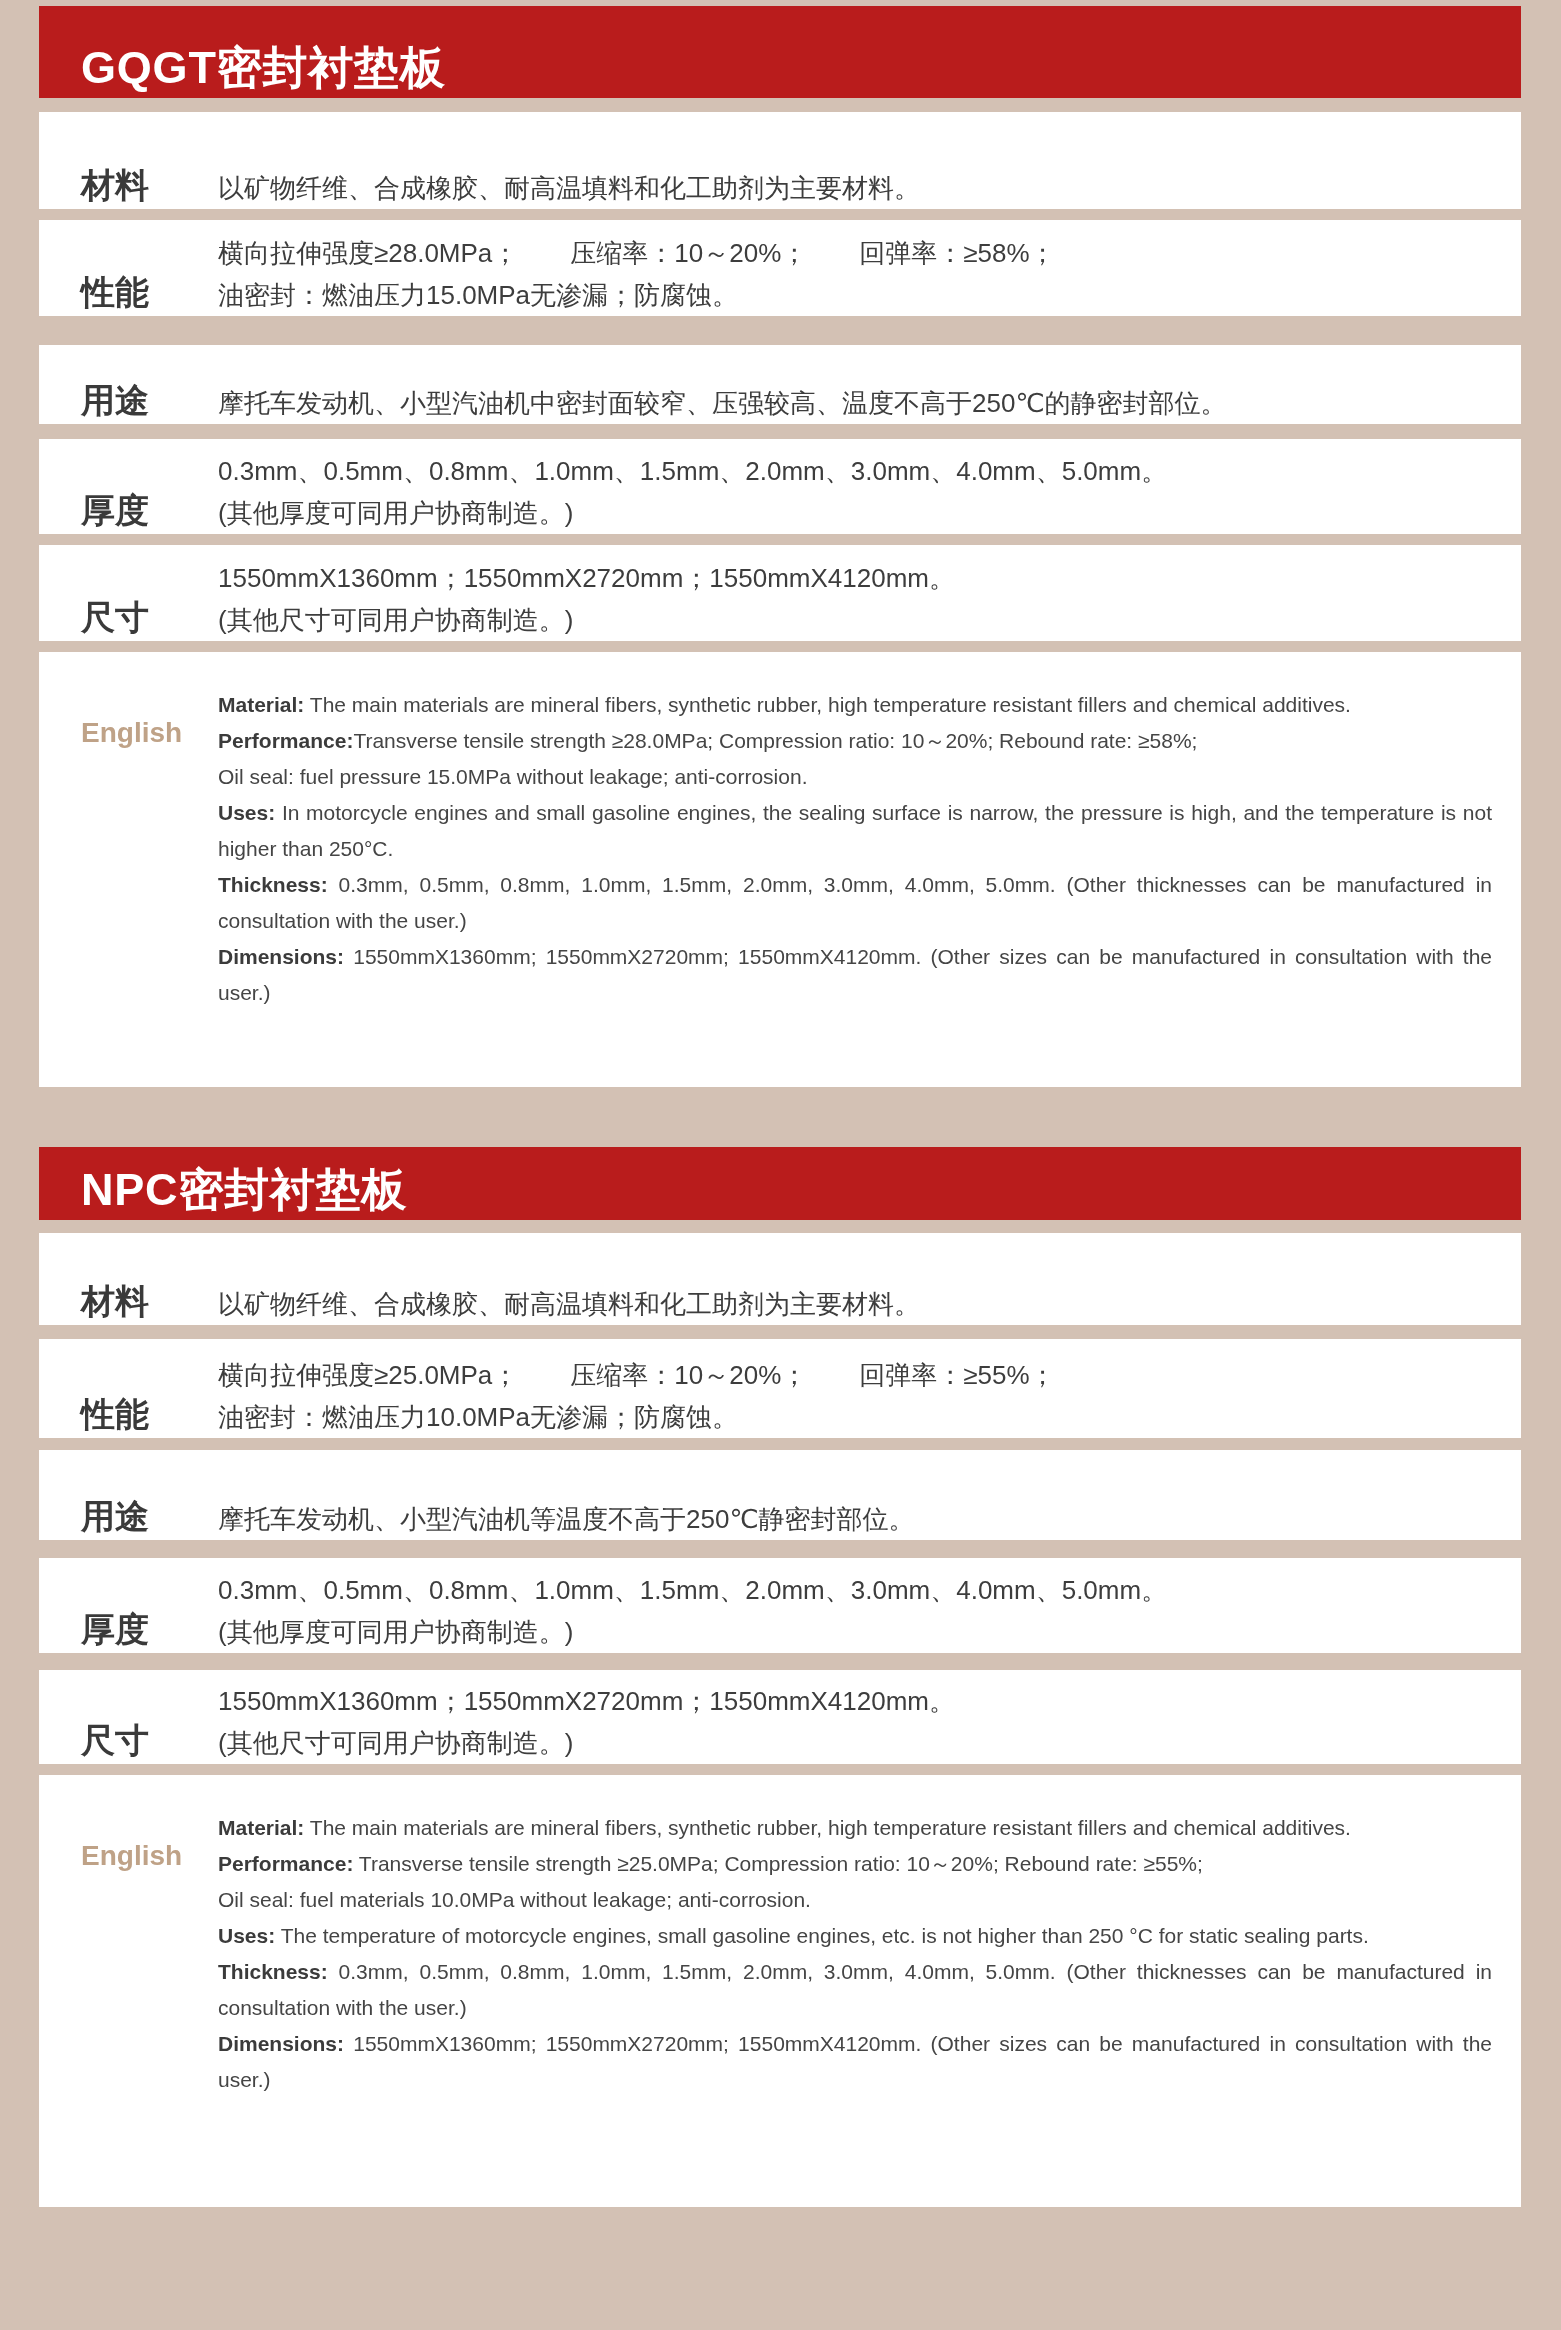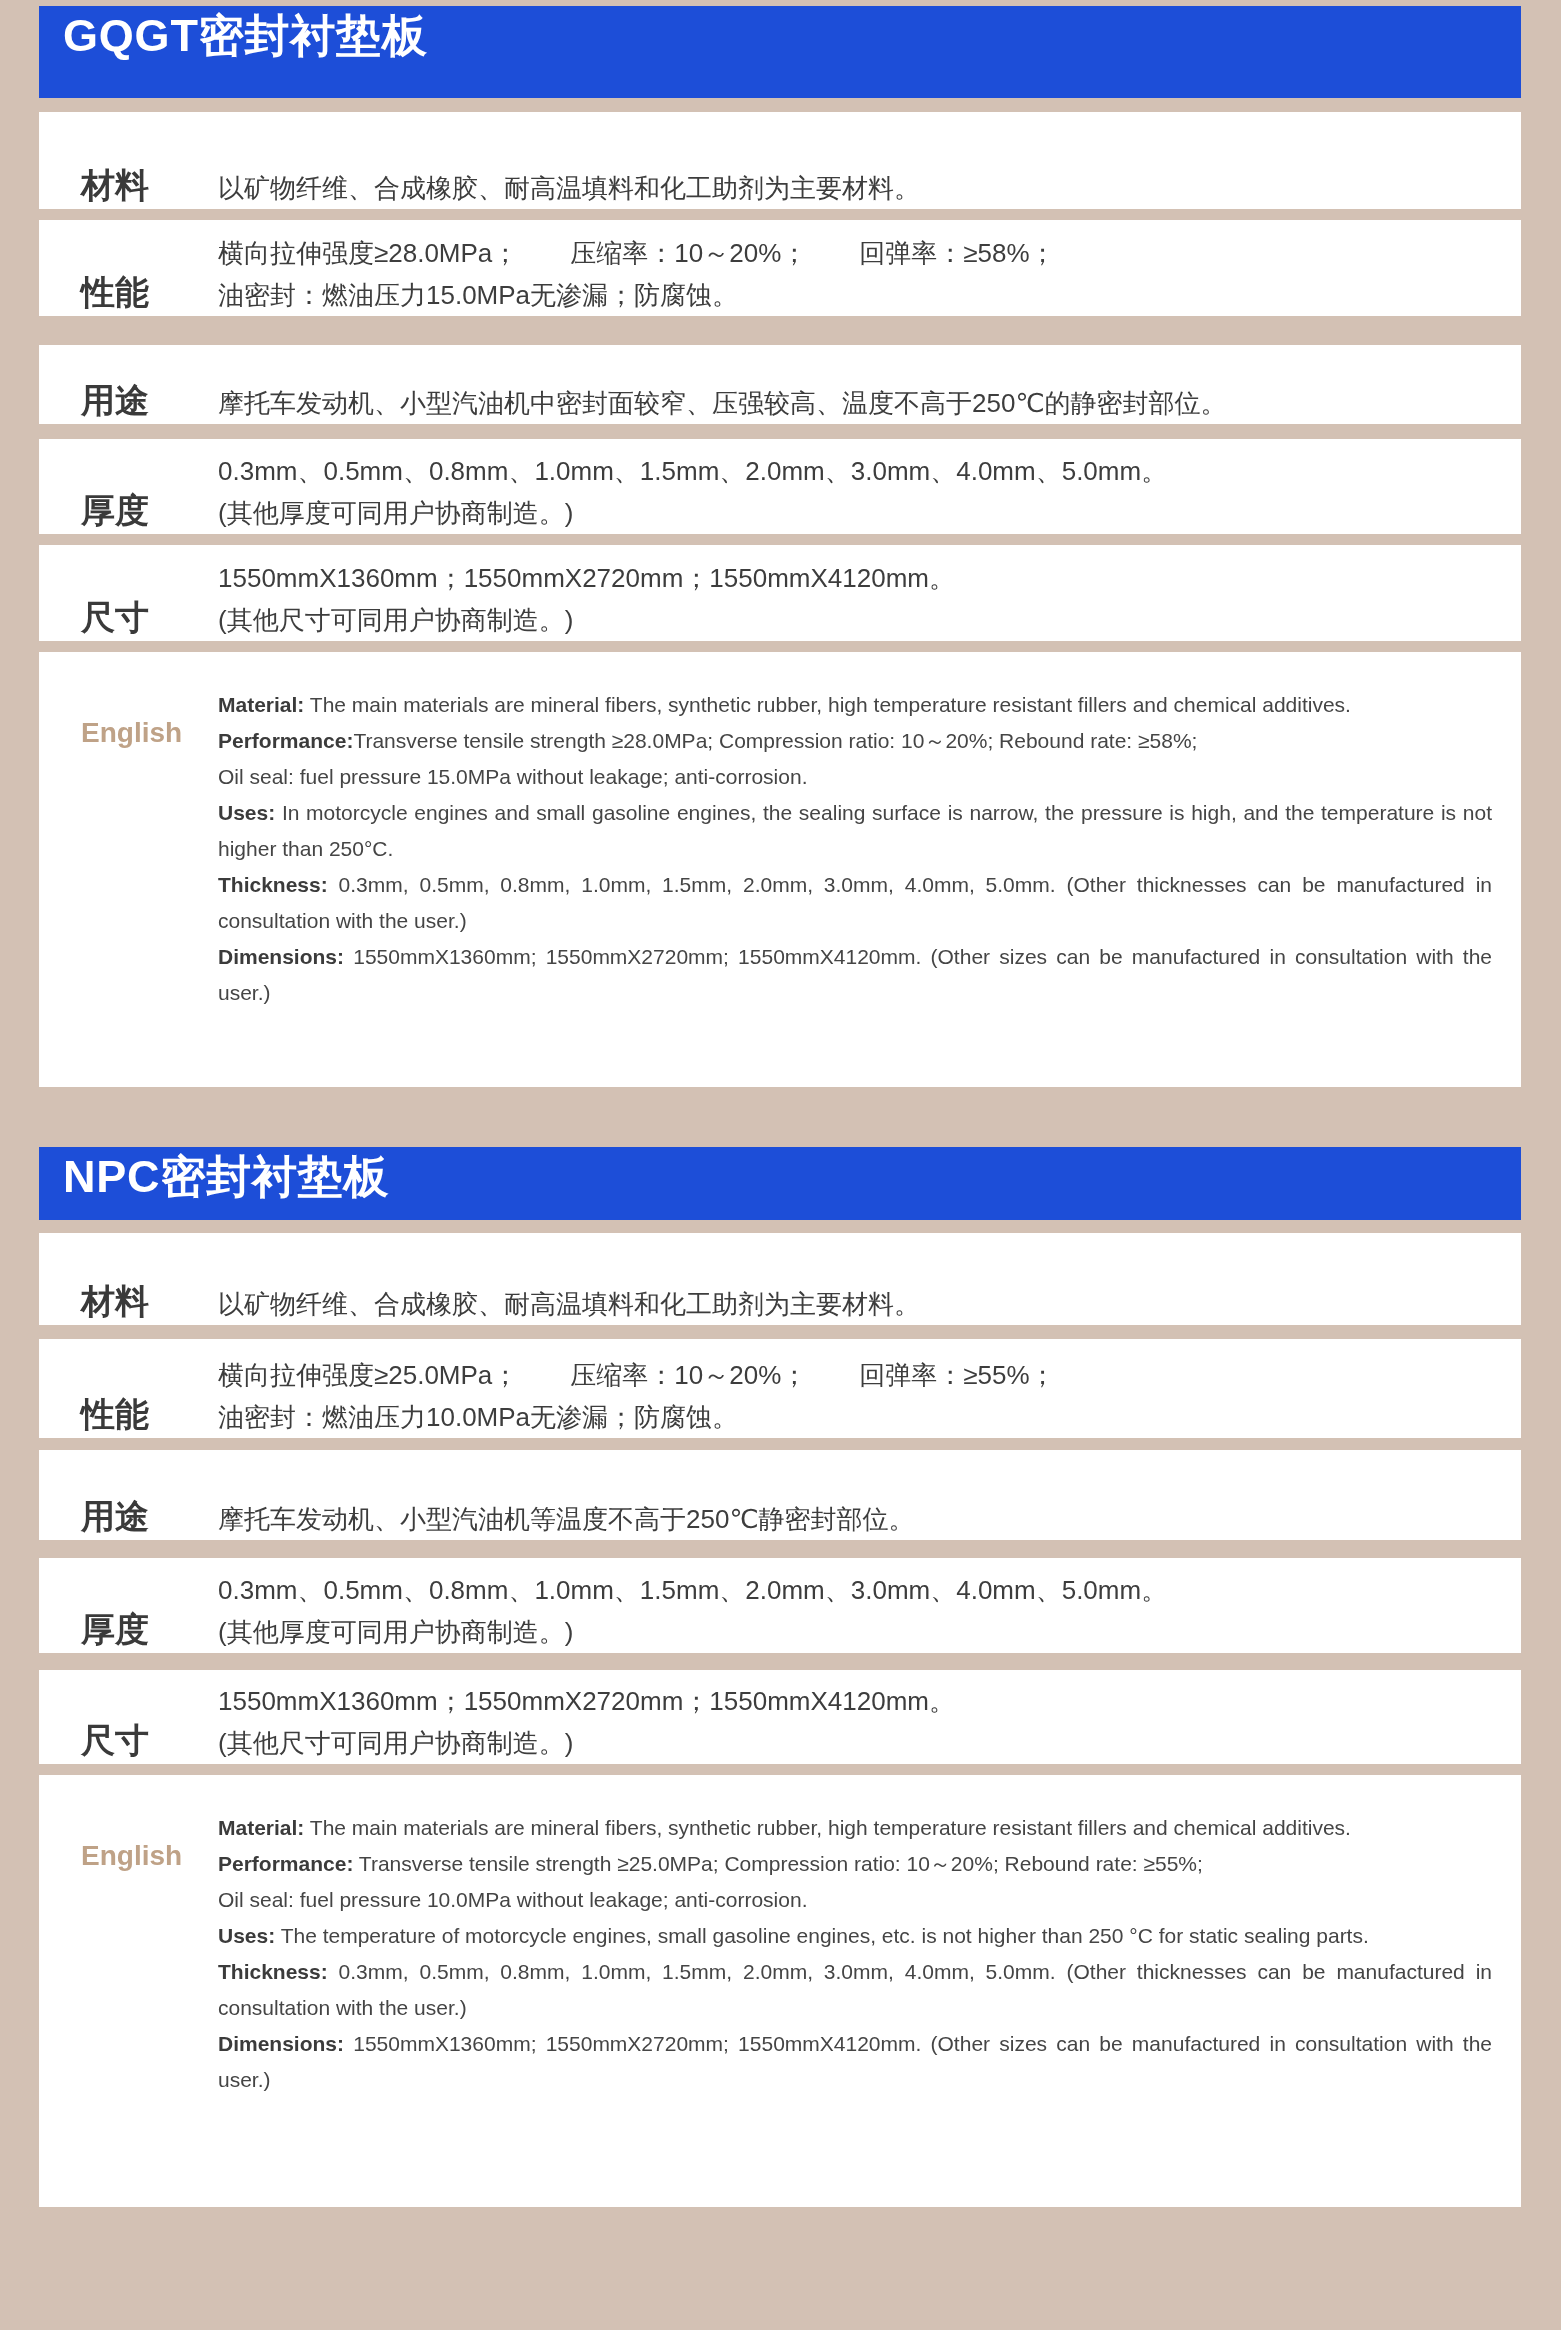--- a/index.html
+++ b/index.html
@@ -6,23 +6,23 @@
   body{
     width:1562px;height:2330px;
     background:#d3c1b4;
     overflow:hidden;
     font-family:"Liberation Sans","DejaVu Sans",sans-serif;
     color:#3c3c3c;
   }
   .page{width:1562px;height:2330px;padding-left:39px;padding-right:41px;box-sizing:border-box;}
 
   .banner{
-    background:#1d4ed8;
-    display:flex;align-items:flex-start;
-    padding-left:24px;box-sizing:border-box;
+    background:#b91c1c;
+    display:flex;align-items:flex-end;
+    padding-left:42px;box-sizing:border-box;
   }
   .banner-title{
     margin:0;color:#ffffff;
     font-size:45px;font-weight:bold;letter-spacing:0.8px;
   }
 
   .row{
     background:#ffffff;
     display:flex;align-items:flex-end;
     padding-left:42px;box-sizing:border-box;
@@ -169,21 +169,21 @@
         <p class="zh">1550mmX1360mm；1550mmX2720mm；1550mmX4120mm。</p>
         <p class="zh">(其他尺寸可同用户协商制造。)</p>
       </div>
     </div>
 
     <div class="row row-english">
       <div class="row-label english-label">English</div>
       <div class="en-text">
         <p class="en-seg"><b>Material:</b><span> The main materials are mineral fibers, synthetic rubber, high temperature resistant fillers and chemical additives.</span></p>
         <p class="en-seg"><b>Performance:</b><span> Transverse tensile strength ≥25.0MPa; Compression ratio: 10～20%; Rebound rate: ≥55%;</span></p>
-        <p class="en-seg"><b></b><span>Oil seal: fuel pressure 10.0MPa without leakage; anti-corrosion.</span></p>
+        <p class="en-seg"><b></b><span>Oil seal: fuel materials 10.0MPa without leakage; anti-corrosion.</span></p>
         <p class="en-seg"><b>Uses:</b><span> The temperature of motorcycle engines, small gasoline engines, etc. is not higher than 250 °C for static sealing parts.</span></p>
         <p class="en-seg"><b>Thickness:</b><span> 0.3mm, 0.5mm, 0.8mm, 1.0mm, 1.5mm, 2.0mm, 3.0mm, 4.0mm, 5.0mm. (Other thicknesses can be manufactured in consultation with the user.)</span></p>
         <p class="en-seg"><b>Dimensions:</b><span> 1550mmX1360mm; 1550mmX2720mm; 1550mmX4120mm. (Other sizes can be manufactured in consultation with the user.)</span></p>
       </div>
     </div>
   </section>
 
 </div>
 
 

